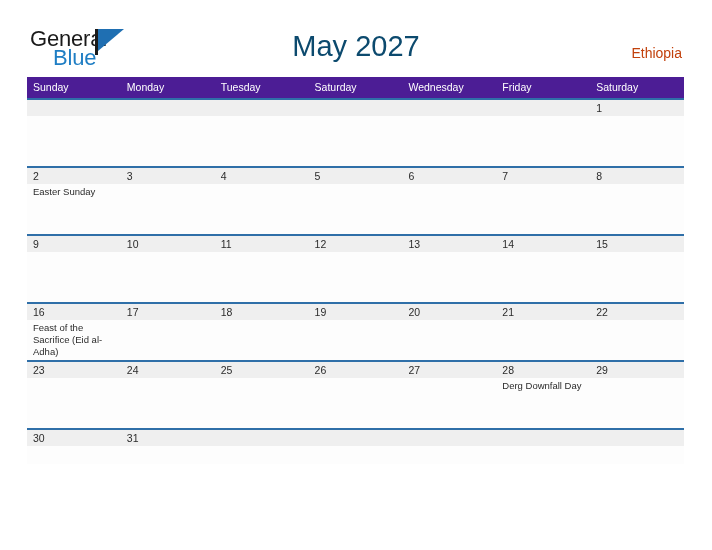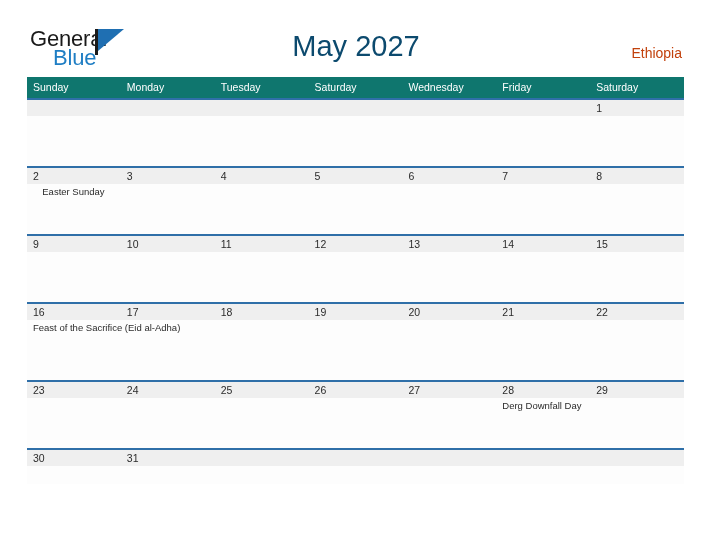--- a/index.html
+++ b/index.html
@@ -101,21 +101,21 @@
     position: absolute;
     left: 27px;
     top: 77px;
     width: 657px;
   }
 
   .weekdays {
     display: flex;
     width: 657px;
     height: 21px;
-    background: #0f766e;
+    background: #4c1d95;
   }
   .weekday {
     flex: 1 1 0;
     font-size: 10.5px;
     color: #ffffff;
     line-height: 21px;
     padding-left: 6px;
     box-sizing: border-box;
     white-space: nowrap;
     overflow: hidden;
@@ -155,23 +155,23 @@
     box-sizing: border-box;
     font-size: 9.5px;
     line-height: 12px;
     color: #2b2b2b;
     word-wrap: break-word;
     overflow-wrap: break-word;
   }
   .event-item { display: block; }
 
   .h-r1 .week-events { height: 50px; }
-  .h-r2 .week-events { height: 50px; text-align: center; }
+  .h-r2 .week-events { height: 50px; }
   .h-r3 .week-events { height: 50px; }
-  .h-r4 .week-events { height: 60px; flex-direction: column; }
+  .h-r4 .week-events { height: 40px; }
   .h-r5 .week-events { height: 50px; }
   .h-r6 .week-events { height: 18px; }
 </style>
 </head>
 <body>
 
 <div id="page">
 
   <div class="topbar">
 

